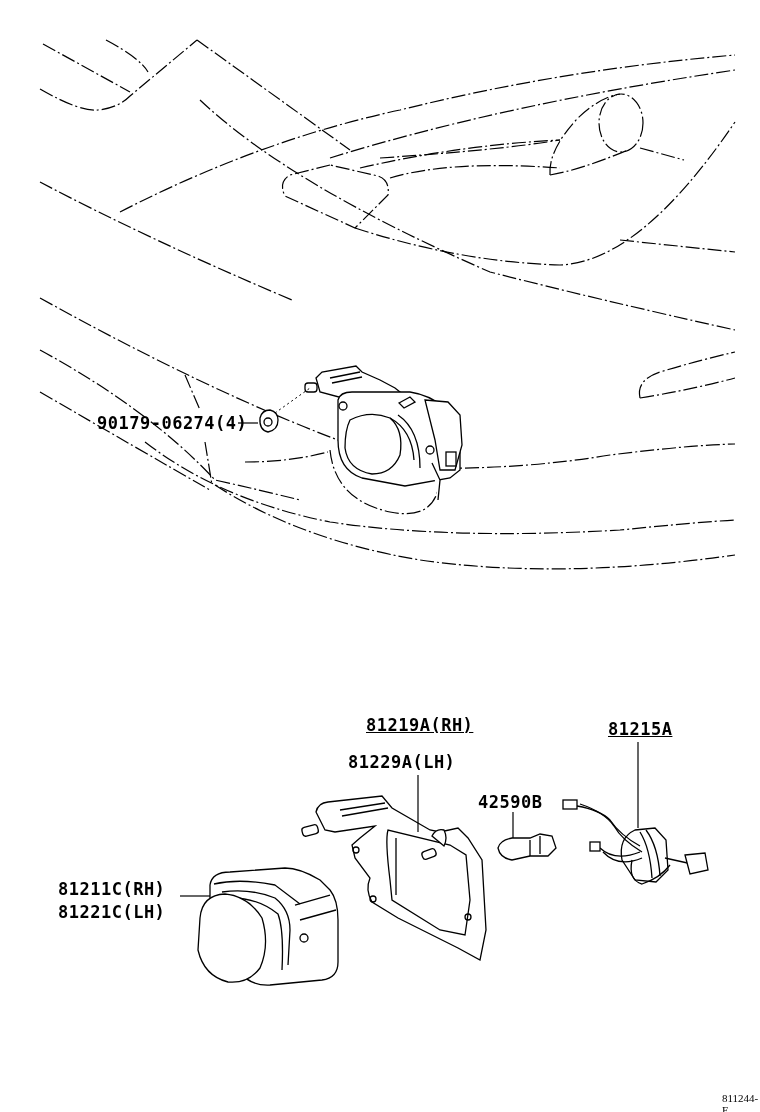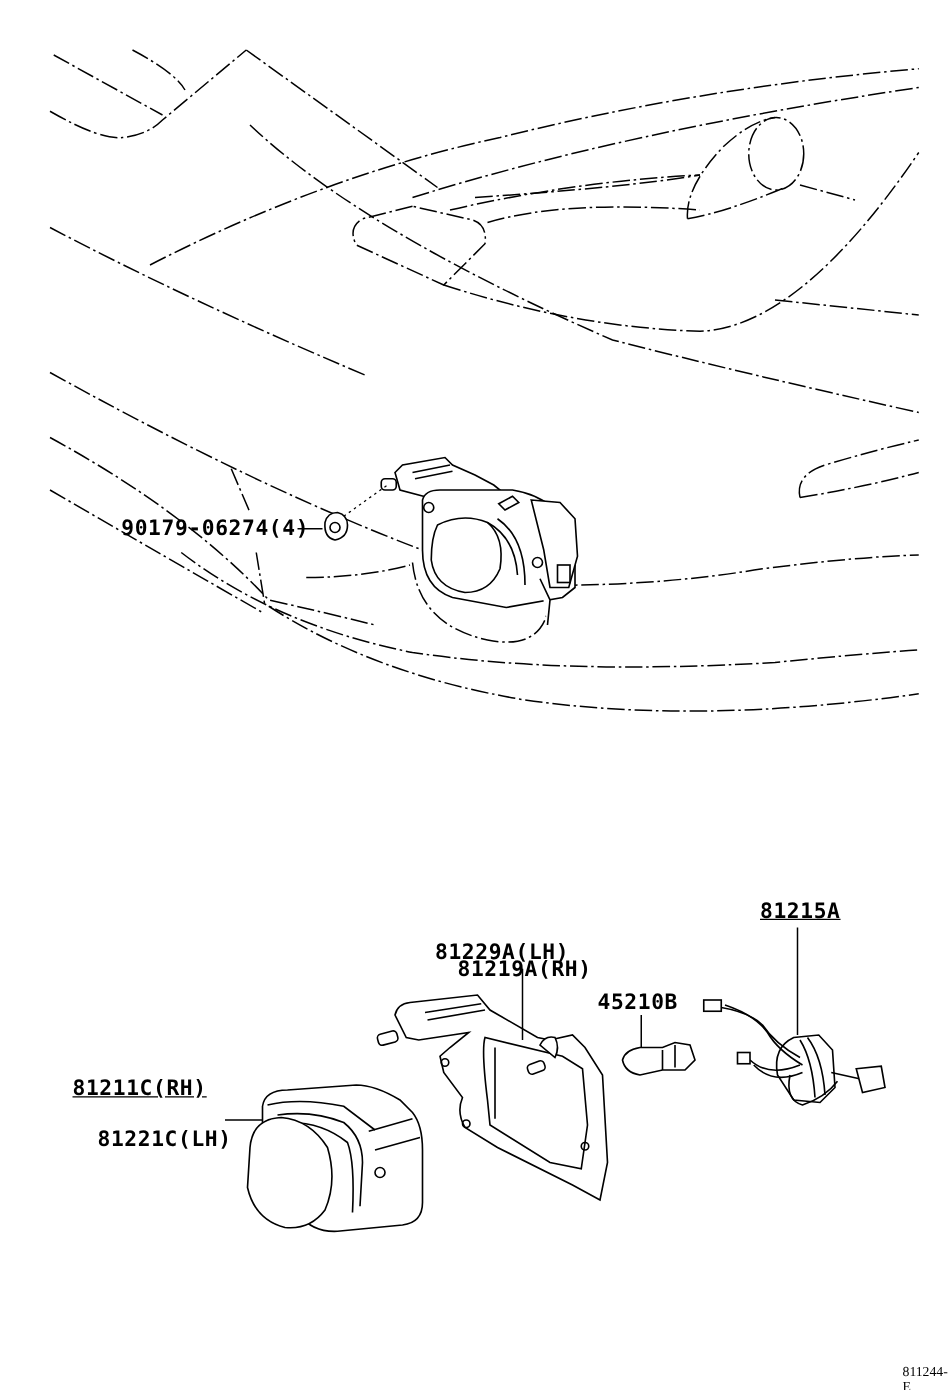--- a/index.html
+++ b/index.html
@@ -123,22 +123,22 @@
       <rect class="w" x="590" y="842" width="10" height="9"></rect>
       <path class="l" d="M632,860 Q628,880 642,884 Q660,878 670,865"></path>
       <path class="l" d="M665,858 L692,864"></path>
       <path class="w" d="M685,855 L705,853 L708,870 L690,874 Z"></path>
       <path class="leader" d="M638,742 L638,828"></path>
     </g>
   </svg>
 
   
   <span class="lbl" style="left:97px; top:412px;">90179-06274(4)</span>
-  <span class="lbl" style="left:366px; top:765px;">81219A(RH)</span>
+  <span class="lbl" style="left:366px; top:714px;text-decoration:underline;">81219A(RH)</span>
   <span class="lbl" style="left:348px; top:751px;">81229A(LH)</span>
   <span class="lbl" style="left:608px; top:718px;text-decoration:underline;">81215A</span>
-  <span class="lbl" style="left:478px; top:791px;">45210B</span>
-  <span class="lbl" style="left:58px; top:860px;text-decoration:underline;">81211C(RH)</span>
-  <span class="lbl" style="left:58px; top:901px;margin-left:20px;">81221C(LH)</span>
+  <span class="lbl" style="left:478px; top:791px;">42590B</span>
+  <span class="lbl" style="left:58px; top:878px;">81211C(RH)</span>
+  <span class="lbl" style="left:58px; top:901px;">81221C(LH)</span>
 
   
   <span class="fig" style="left:698px; top:1092px;">811244-E</span>
 </div>
 
 </body></html>

